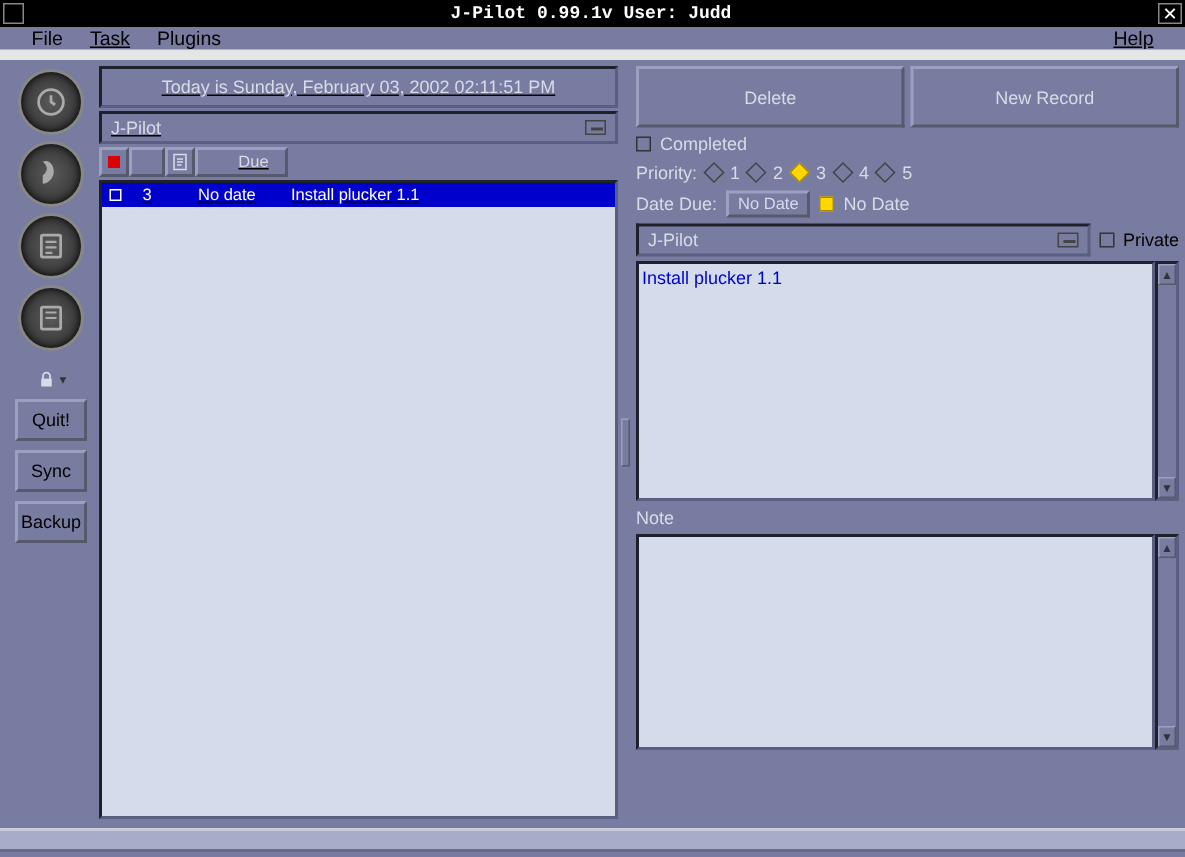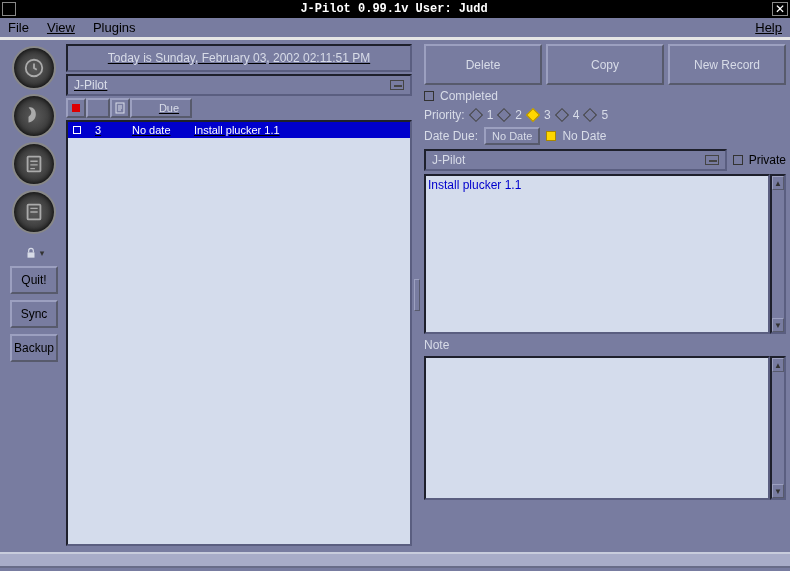--- a/index.html
+++ b/index.html
@@ -4,21 +4,21 @@
 <style>
 * { box-sizing: border-box; margin: 0; padding: 0; font-family: sans-serif; }
 body { background: #787ca0; width: 790px; height: 571px; overflow: hidden; font-size: 12px; }
 
 .titlebar { background: #000; color: #fff; height: 18px; display: flex; align-items: center; justify-content: space-between; padding: 0 2px; }
 .titlebar-left { display: flex; align-items: center; gap: 2px; }
 .tb-icon { width: 14px; height: 14px; border: 1px solid #888; background: #000; }
 .titlebar-title { flex: 1; text-align: center; font-weight: bold; font-size: 12px; font-family: Liberation Mono, monospace; }
 .tb-close { width: 16px; height: 14px; border: 1px solid #888; background: #000; color: #fff; text-align: center; line-height: 12px; font-size: 12px; cursor: pointer; }
 
-.menubar { background: #787ca0; height: 22px; display: flex; align-items: center; padding: 2px 0; border-bottom: 3px solid #e5e5e5; justify-content: space-between; gap: 48px; }
+.menubar { background: #787ca0; height: 22px; display: flex; align-items: center; padding: 2px 13px; border-bottom: 7px solid #e5e5e5; justify-content: space-between; gap: 48px; }
 .menubar-left { display: flex; gap: 2px; }
 .menu-item { color: #000; padding: 2px 8px; cursor: pointer; font-size: 13px; }
 .menu-item.underline { text-decoration: underline; }
 
 .main-area { display: flex; height: 510px; padding: 4px; gap: 2px; }
 
 .left-toolbar { width: 60px; display: flex; flex-direction: column; align-items: center; gap: 4px; padding-top: 2px; }
 .app-icon { width: 44px; height: 44px; background: radial-gradient(circle, #5a5a5a, #2a2a2a); border-radius: 50%; border: 2px solid #888; display: flex; align-items: center; justify-content: center; cursor: pointer; box-shadow: inset 0 0 6px #000; }
 .app-icon svg { width: 22px; height: 22px; fill: #aaa; }
 .lock-row { margin-top: 8px; display: flex; align-items: center; gap: 2px; }
@@ -85,21 +85,21 @@
   <div class="titlebar-left">
     <div class="tb-icon"></div>
   </div>
   <div class="titlebar-title">J-Pilot 0.99.1v User: Judd</div>
   <div class="tb-close">✕</div>
 </div>
 
 <div class="menubar">
   <div class="menubar-left">
     <div class="menu-item">File</div>
-    <div class="menu-item underline">View</div>
+    <div class="menu-item underline">Task</div>
     <div class="menu-item">Plugins</div>
   </div>
   <div class="menu-item underline">Help</div>
 </div>
 
 <div class="main-area">
   <div class="left-toolbar">
     <div class="app-icon">
         <svg viewBox="0 0 24 24">
           <circle cx="12" cy="12" r="9" fill="none" stroke="#aaa" stroke-width="2"></circle>
@@ -165,21 +165,20 @@
         <div class="c-task">Install plucker 1.1</div>
       </div>
     </div>
   </div>
 
   <div class="divider"></div>
 
   <div class="right-panel">
     <div class="action-row">
       <button class="action-btn">Delete</button>
-      <button class="action-btn">Copy</button>
       <button class="action-btn">New Record</button>
     </div>
     <div class="field-row">
       <div class="check-dark"></div>
       <span>Completed</span>
     </div>
     <div class="field-row">
       <span>Priority:</span>
       <div class="radio"></div>
         <span>1</span>

